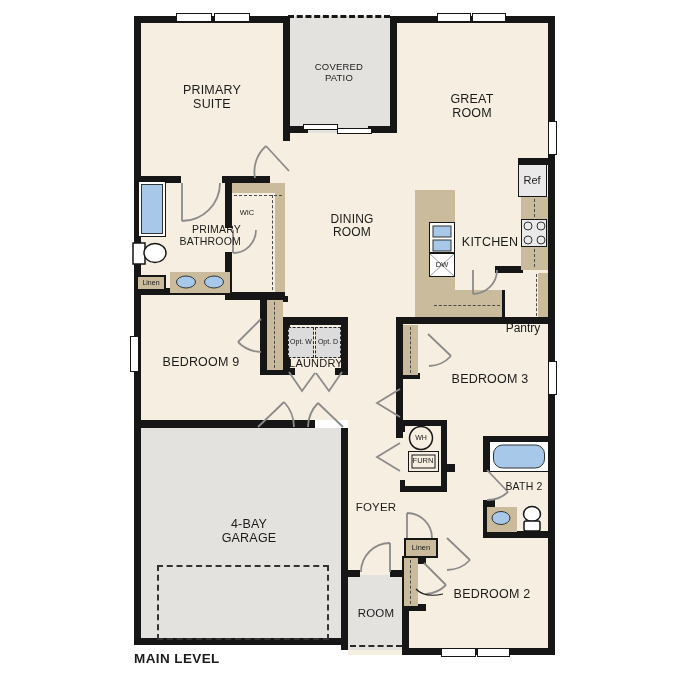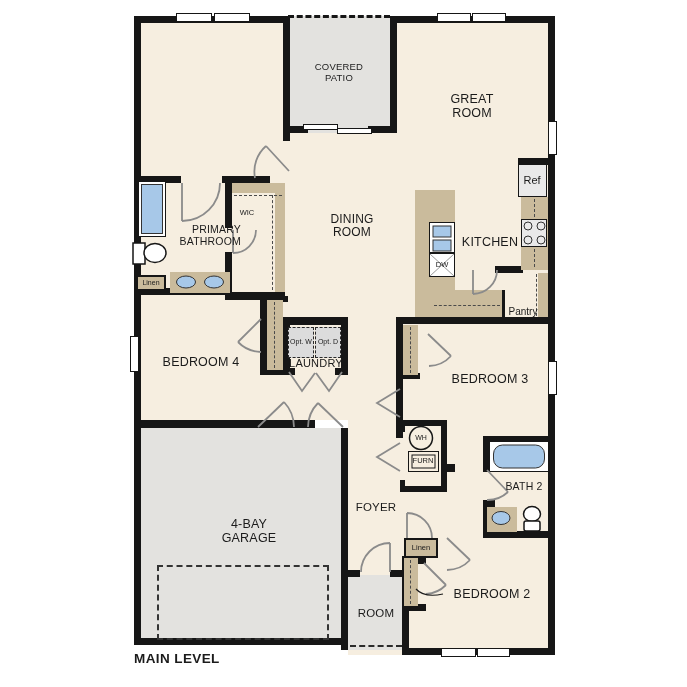--- a/index.html
+++ b/index.html
@@ -186,30 +186,31 @@
       <path d="M487,470 L508,492 M508,492 A30,30 0 0 1 487,500"></path>
       <path d="M407,538 L407,513 M407,513 A25,25 0 0 1 432,538"></path>
       <path d="M447,538 L470,560 M470,560 A32,32 0 0 1 447,570"></path>
       <path d="M424,563 L446,585 M446,585 A31,31 0 0 1 426,594"></path>
       <path d="M390,572 L390,543 M390,543 A29,29 0 0 0 361,572"></path>
     </g>
     <path d="M443,594 Q424,598 416,589" stroke="#1b1b1b" stroke-width="1.2" fill="none"></path>
   </svg>
 
   <div id="labels">
+    <div class="lbl" style="left:212px;top:97px;width:82px;font-size:12.5px;">PRIMARY SUITE</div>
     <div class="lbl" style="left:339px;top:73px;width:64px;font-size:9.5px;">COVERED PATIO</div>
     <div class="lbl" style="left:472px;top:106px;width:60px;font-size:12.5px;">GREAT ROOM</div>
     <div class="lbl" style="left:352px;top:226px;width:60px;font-size:12px;">DINING ROOM</div>
     <div class="lbl" style="left:490px;top:242px;width:80px;font-size:12.5px;">KITCHEN</div>
     <div class="lbl" style="left:201px;top:236px;width:80px;font-size:10.5px;text-align:right;">PRIMARY BATHROOM</div>
     <div class="lbl sm" style="left:247px;top:213px;width:40px;font-size:7.5px;font-weight:normal;">WIC</div>
-    <div class="lbl" style="left:201px;top:362px;width:110px;font-size:12.5px;">BEDROOM 4</div>
+    <div class="lbl" style="left:201px;top:362px;width:110px;font-size:12.5px;">BEDROOM 9</div>
     <div class="lbl" style="left:316px;top:363px;width:80px;font-size:11px;">LAUNDRY</div>
     <div class="lbl" style="left:490px;top:379px;width:110px;font-size:12.5px;">BEDROOM 3</div>
-    <div class="lbl sm" style="left:523px;top:312px;width:50px;font-size:10px;font-weight:normal;">Pantry</div>
+    <div class="lbl sm" style="left:523px;top:329px;width:50px;font-size:12px;font-weight:normal;">Pantry</div>
     <div class="lbl" style="left:249px;top:531px;width:82px;font-size:12.5px;">4-BAY GARAGE</div>
     <div class="lbl" style="left:376px;top:507px;width:60px;font-size:11.5px;">FOYER</div>
     <div class="lbl" style="left:524px;top:487px;width:44px;font-size:10.5px;">BATH 2</div>
     <div class="lbl" style="left:376px;top:613px;width:60px;font-size:11.5px;">ROOM</div>
     <div class="lbl" style="left:492px;top:594px;width:110px;font-size:12.5px;">BEDROOM 2</div>
     <div class="lbl sm" style="left:532px;top:180px;width:30px;font-size:11px;font-weight:normal;">Ref</div>
     <div class="lbl sm" style="left:442px;top:265px;width:30px;font-size:7.5px;font-weight:normal;">DW</div>
     <div class="lbl sm" style="left:301px;top:342px;width:24px;font-size:7px;font-weight:normal;">Opt. W</div>
     <div class="lbl sm" style="left:328px;top:342px;width:24px;font-size:7px;font-weight:normal;">Opt. D</div>
     <div class="lbl sm" style="left:421px;top:438px;width:24px;font-size:7px;font-weight:normal;">WH</div>

